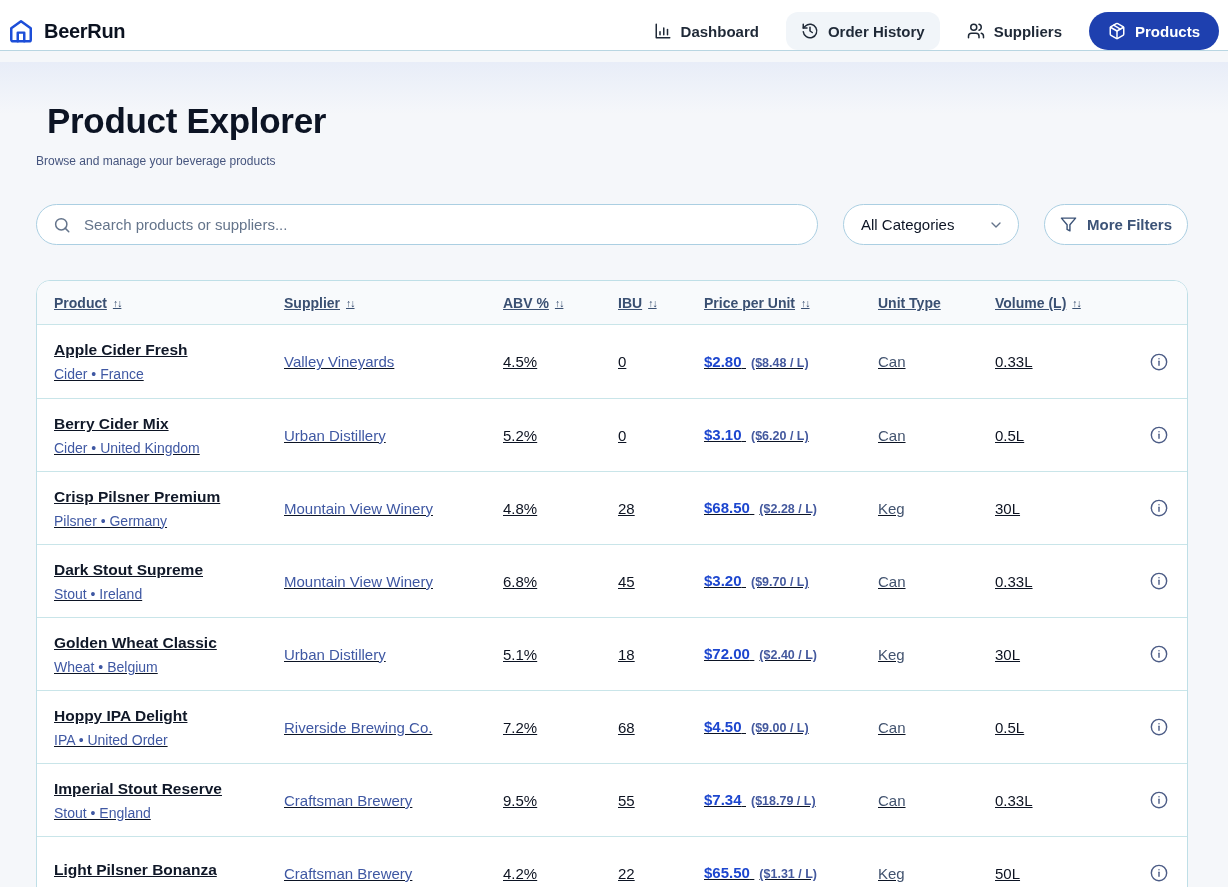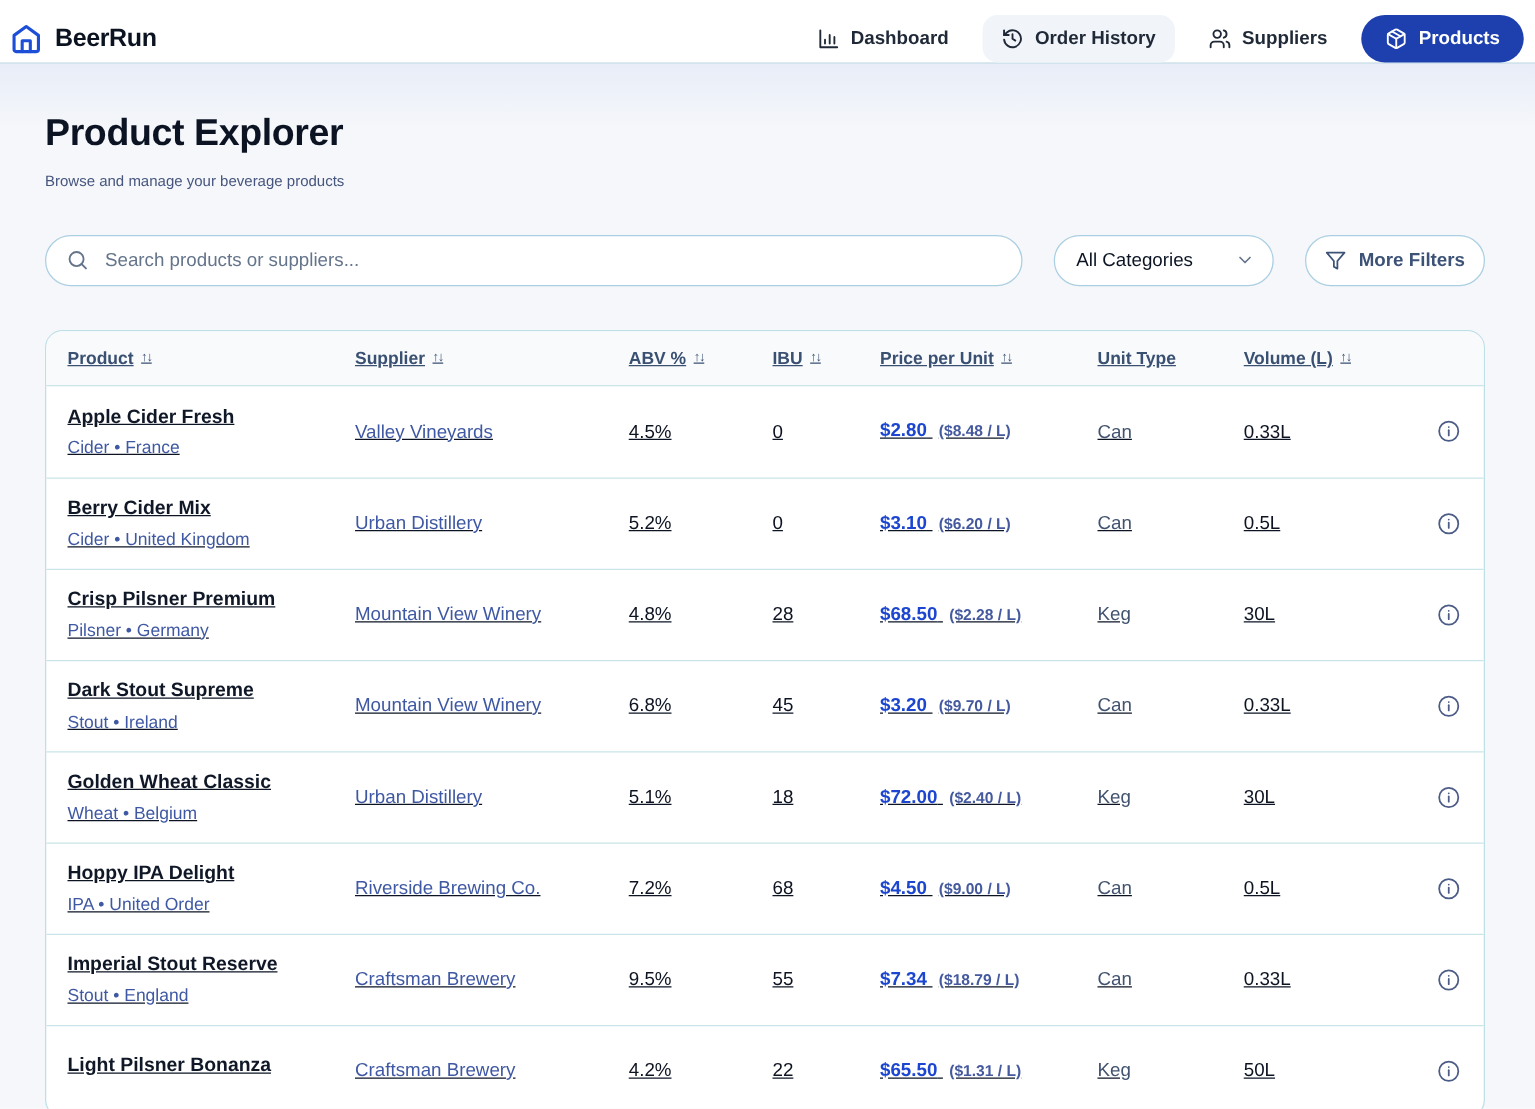--- a/index.html
+++ b/index.html
@@ -15,33 +15,33 @@
   .topnav {
     height:51px; background:#ffffff;
     border-bottom:1px solid #b9d6e2;
     display:flex; align-items:center; justify-content:space-between;
     padding:12px 9px 0 8px;
   }
   .brand { display:flex; align-items:center; gap:10px; cursor:pointer; }
   .brand-name { font-size:20px; font-weight:800; color:#0b1220; letter-spacing:-0.3px; }
   .nav-items { display:flex; align-items:center; gap:12px; }
   .nav-item {
-    display:flex; align-items:flex-start; gap:9px;
+    display:flex; align-items:center; gap:9px;
     padding:10px 15px; font-size:15px; font-weight:600; color:#1f2937;
     border-radius:12px; cursor:pointer; white-space:nowrap;
   }
   .nav-item.soft { background:#f1f5f9; }
   .nav-item.active { background:#1e40af; color:#ffffff; border-radius:999px; padding:10px 19px; }
 
   
   main {
     height:836px; padding:0 40px 0 36px;
     background:linear-gradient(180deg,#e8edf8 0px,#f5f7fa 52px);
   }
-  h1 { margin:0; padding-top:39px; font-size:30px; line-height:1.15; font-weight:800; color:#0c1424; letter-spacing:-0.3px; }
+  h1 { margin:11px; padding-top:39px; font-size:35px; line-height:1.15; font-weight:800; color:#0c1424; letter-spacing:-0.3px; }
   .subtitle { margin:13px 0 0; font-size:12px; color:#46557e; }
 
   
   .filters { margin-top:36px; display:flex; gap:25px; }
   .searchbox {
     flex:1; height:41px; background:#fff;
     border:1px solid #abcfe2; border-radius:21px;
     display:flex; align-items:center; gap:11px; padding:0 16px;
   }
   .searchbox input {

